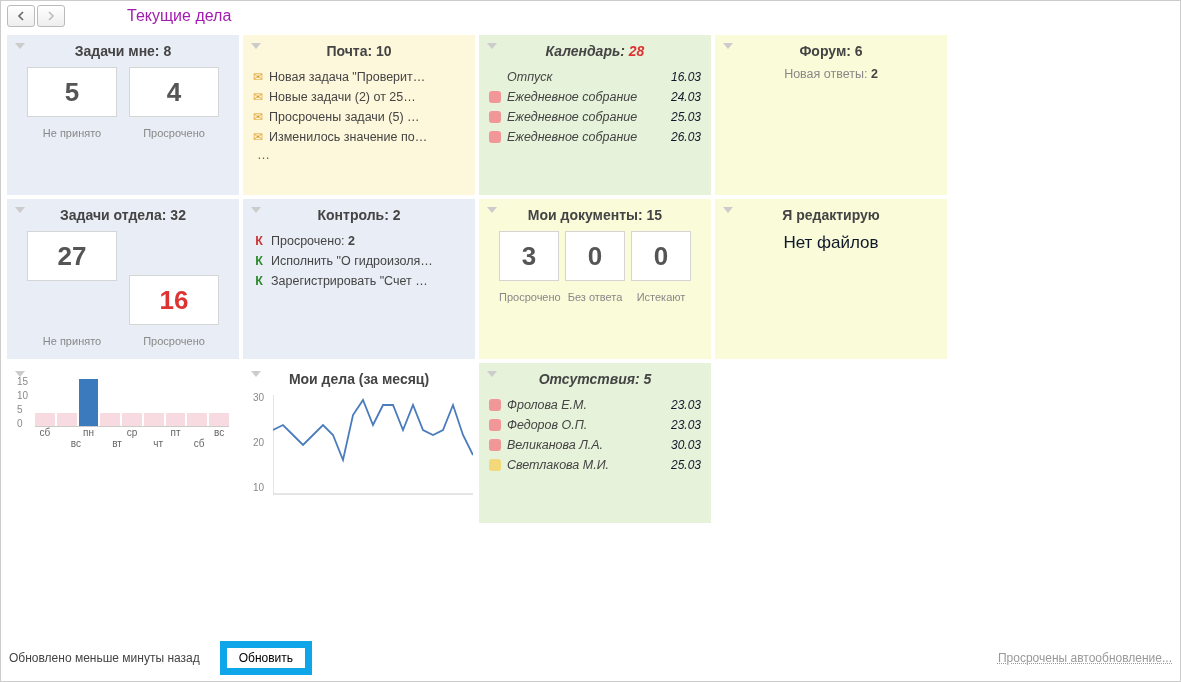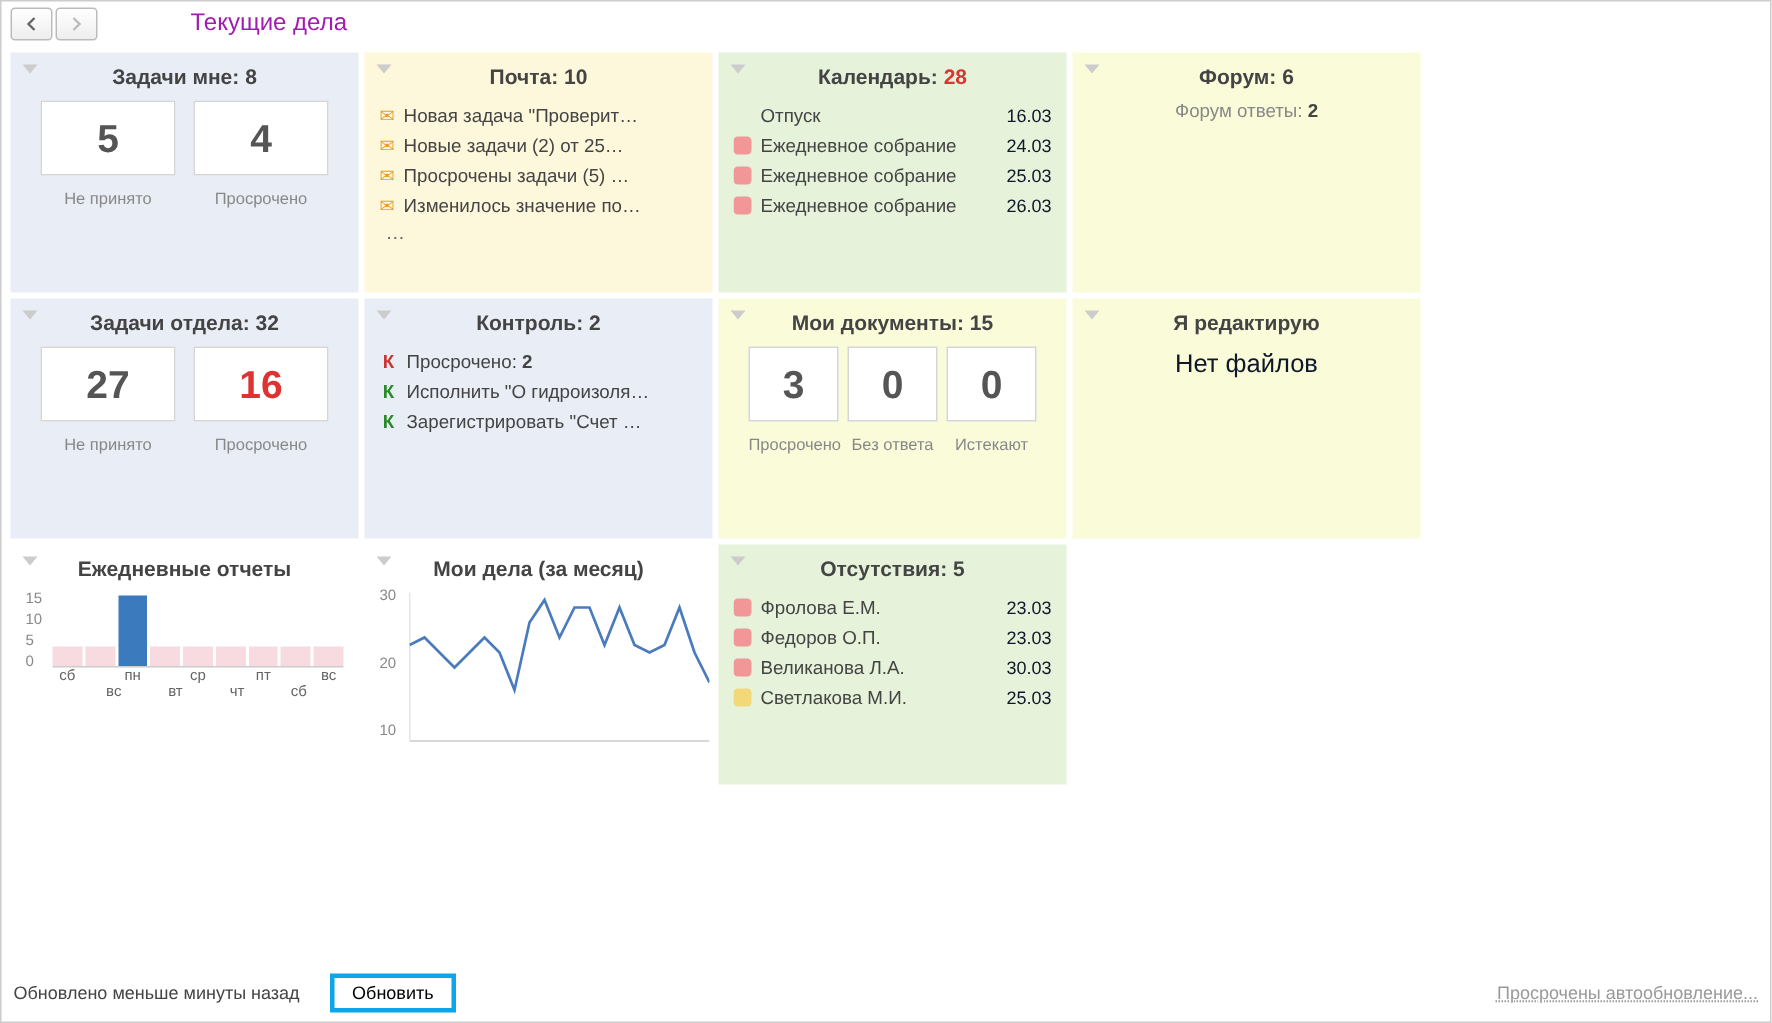--- a/index.html
+++ b/index.html
@@ -62,42 +62,42 @@
   .card-title {
     text-align: center;
     font-size: 14px;
     font-weight: bold;
     color: #444;
     margin-bottom: 8px;
   }
   .card-title .red { color: #d33; }
   .bg-blue   { background: #e9edf5; }
   .bg-yellow { background: #fdf7db; }
-  .bg-green  { background: #e6f2da; }
+  .bg-green  { background: #e6f2da; font-style: italic; }
   .bg-light  { background: #f9fbd9; }
   .bg-white  { background: #fff; }
 
   .bigboxes {
     display: flex;
     gap: 12px;
     justify-content: center;
   }
   .bigbox {
     background: #fff;
     border: 1px solid #d5d5d5;
     width: 90px;
     height: 50px;
     display: flex;
     align-items: center;
     justify-content: center;
     font-size: 26px;
     font-weight: bold;
     color: #555;
   }
-  .bigbox.red { color: #d33; }
+  .bigbox.red { color: #d33; margin-top: 44px; }
   .biglabels {
     display: flex;
     gap: 12px;
     justify-content: center;
     margin-top: 10px;
     font-size: 11px;
     color: #888;
   }
   .biglabels span { width: 90px; text-align: center; }
 
@@ -235,21 +235,21 @@
     display: flex;
     align-items: center;
     padding: 6px 8px;
     font-size: 12px;
     border-top: 0;
   }
   .footer .status { color: #444; }
   .footer .refresh-btn {
     margin-left: 20px;
     padding: 3px 12px;
-    border: 3px solid #0ea5e9;
+    border: 7px solid #0ea5e9;
     background: #fff;
     cursor: pointer;
     font-size: 12px;
   }
   .footer .settings-link {
     margin-left: auto;
     color: #999;
     text-decoration: underline dotted;
     cursor: pointer;
   }
@@ -338,21 +338,21 @@
         <span class="date">26.03</span>
       </div>
   </div>
 
   <div class="card bg-light">
     <div class="collapse"></div>
     <div class="card-title">
       <span>Форум: </span><span>6</span>
     </div>
     <div class="forum-line">
-      <span>Форум ответы: </span><b>2</b>
+      <span>Новая ответы: </span><b>2</b>
     </div>
   </div>
 
   <div class="card bg-blue">
     <div class="collapse"></div>
     <div class="card-title">
       <span>Задачи отдела: </span><span>32</span>
     </div>
     <div class="bigboxes">
       <div class="bigbox">27</div>
@@ -403,21 +403,20 @@
   <div class="card bg-light">
     <div class="collapse"></div>
     <div class="card-title">Я редактирую</div>
     <div class="editing-note">
       <div>Нет файлов</div>
     </div>
   </div>
 
   <div class="card bg-white">
     <div class="collapse"></div>
-    <div class="card-title">Ежедневные отчеты</div>
     <div class="bar-chart">
       <div class="yaxis">
         <div style="margin-bottom:4px">15</div>
         <div style="margin-bottom:4px">10</div>
         <div style="margin-bottom:4px">5</div>
         <div>0</div>
       </div>
       <div class="bars" id="bars">
           <div class="bar" style="height: 13.3333px;"></div>
           <div class="bar" style="height: 13.3333px;"></div>

